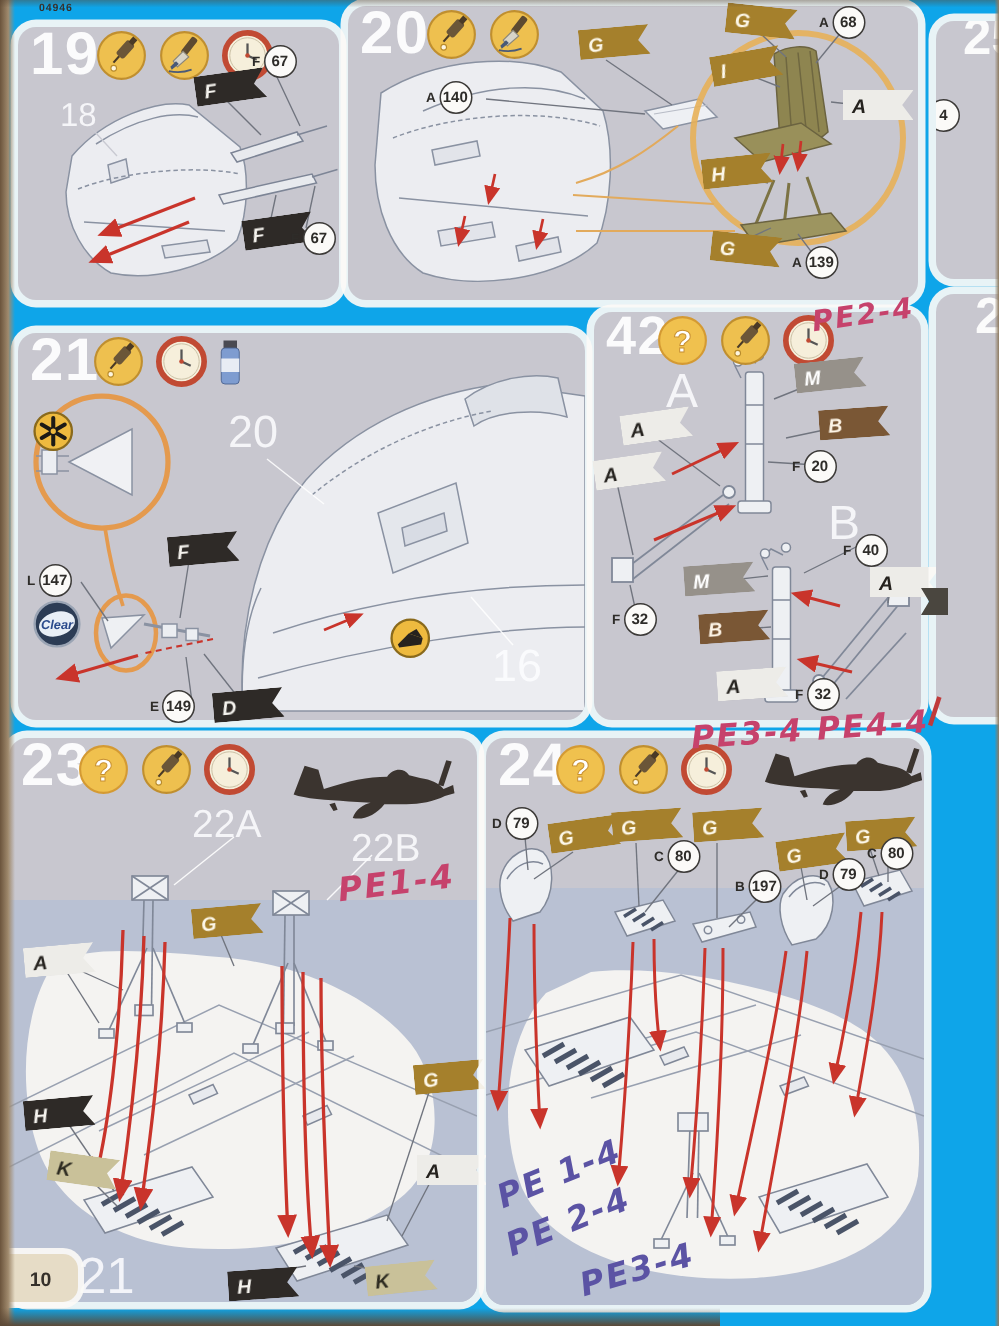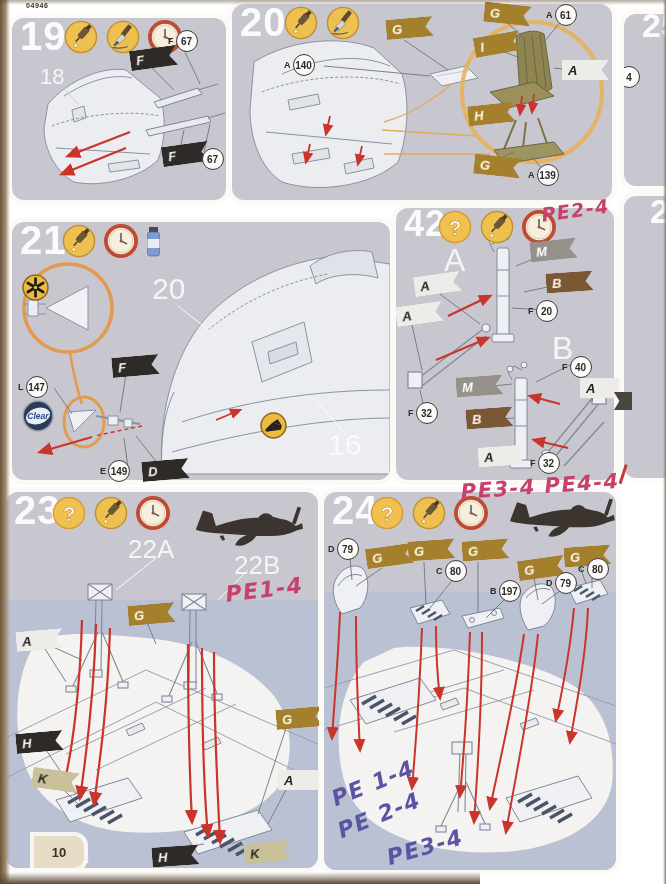--- a/index.html
+++ b/index.html
@@ -1,16 +1,16 @@
 <!DOCTYPE html>
 <html><head>
 <meta charset="utf-8">
 <style>
   html,body{margin:0;padding:0;background:#4d3d2c;}
-  .shot{position:relative;width:666px;height:884px;overflow:hidden;background:#ffffff;
+  .shot{position:relative;width:666px;height:884px;overflow:hidden;background:#0ea5e9;
         font-family:"Liberation Sans",sans-serif;-webkit-user-select:none;}
   
   .edge-left{position:absolute;left:0;top:0;width:10px;height:100%;
      background:linear-gradient(90deg,#6b543c,#a08a6d 55%,rgba(233,227,214,0));z-index:50;}
   .edge-bottom{position:absolute;left:0;bottom:0;height:12px;width:72%;
      background:linear-gradient(0deg,#5c4936,rgba(233,227,214,0));z-index:50;}
   .edge-top{position:absolute;top:0;left:0;width:100%;height:5px;
      background:linear-gradient(180deg,rgba(90,70,50,.45),rgba(233,227,214,0));z-index:50;}
   .edge-right{position:absolute;right:0;top:0;width:3px;height:100%;
      background:linear-gradient(270deg,#8d7a60,rgba(233,227,214,0));z-index:50;}
@@ -44,21 +44,21 @@
      border:1.6px solid #3c3a38;display:flex;align-items:center;justify-content:center;
      font-size:10px;font-weight:bold;color:#2e2c29;}
   .biglabel{position:absolute;color:rgba(253,253,255,.85);font-weight:500;line-height:1;}
   .hw{position:absolute;font-style:italic;font-weight:bold;white-space:nowrap;
      letter-spacing:1.5px;transform-origin:left top;font-family:"DejaVu Sans",sans-serif;}
   .hw-pink{color:#c6426c;}
   .hw-blue{color:#5b53a4;}
   .clearbadge{position:absolute;width:32px;height:32px;}
   .ptab{position:absolute;left:2px;top:836px;width:50px;height:32px;background:#e6dcc6;
      border-radius:0 10px 10px 0;display:flex;align-items:center;justify-content:center;
-     font-weight:bold;font-size:13px;color:#35302a;box-shadow:0 0 0 4px rgba(251,250,246,.92);z-index:30;margin-left:32px;}
+     font-weight:bold;font-size:13px;color:#35302a;box-shadow:0 0 0 4px rgba(251,250,246,.92);z-index:30;}
   
   .sidepage{position:absolute;left:618px;top:0;width:48px;height:884px;}
   .sp-panel{position:absolute;left:6px;width:46px;background:#c8c7cf;border-radius:12px 0 0 12px;
      box-shadow:0 0 0 5px rgba(251,250,246,.92);overflow:hidden;}
   .sp-num{position:absolute;font-size:34px;font-weight:600;color:rgba(255,255,255,.92);}
   .sp-callout{position:absolute;width:20px;height:20px;border-radius:50%;background:#fbfaf8;
      border:1.6px solid #3c3a38;display:flex;align-items:center;justify-content:center;
      font-size:10px;font-weight:bold;color:#2e2c29;}
   .sp-flag{position:absolute;width:18px;height:18px;background:#4a463f;
      clip-path:polygon(0 0,100% 0,100% 100%,0 100%,30% 50%);}
@@ -241,21 +241,21 @@
         <div class="flag f-gold" style="left: 242px; top: 30px; transform: rotate(-10deg);">I</div>
         <div class="flag f-silver" style="left: 330px; top: 56px;">A</div>
         <div class="flag f-gold" style="left: 236px; top: 100px; transform: rotate(-6deg);">H</div>
         <div class="flag f-gold" style="left: 242px; top: 152px; transform: rotate(6deg);">G</div>
         <div class="callout" style="left: 52px; top: 50px;">
           <span class="pfx">A</span>
           <span class="num">140</span>
         </div>
         <div class="callout" style="left: 314px; top: 0px;">
           <span class="pfx">A</span>
-          <span class="num">61</span>
+          <span class="num">68</span>
         </div>
         <div class="callout" style="left: 296px; top: 160px;">
           <span class="pfx">A</span>
           <span class="num">139</span>
         </div>
       </div>
   </section>
 
   <section class="panel" style="left:12px;top:222px;width:378px;height:258px">
     <svg class="art" viewBox="0 0 378 258">

